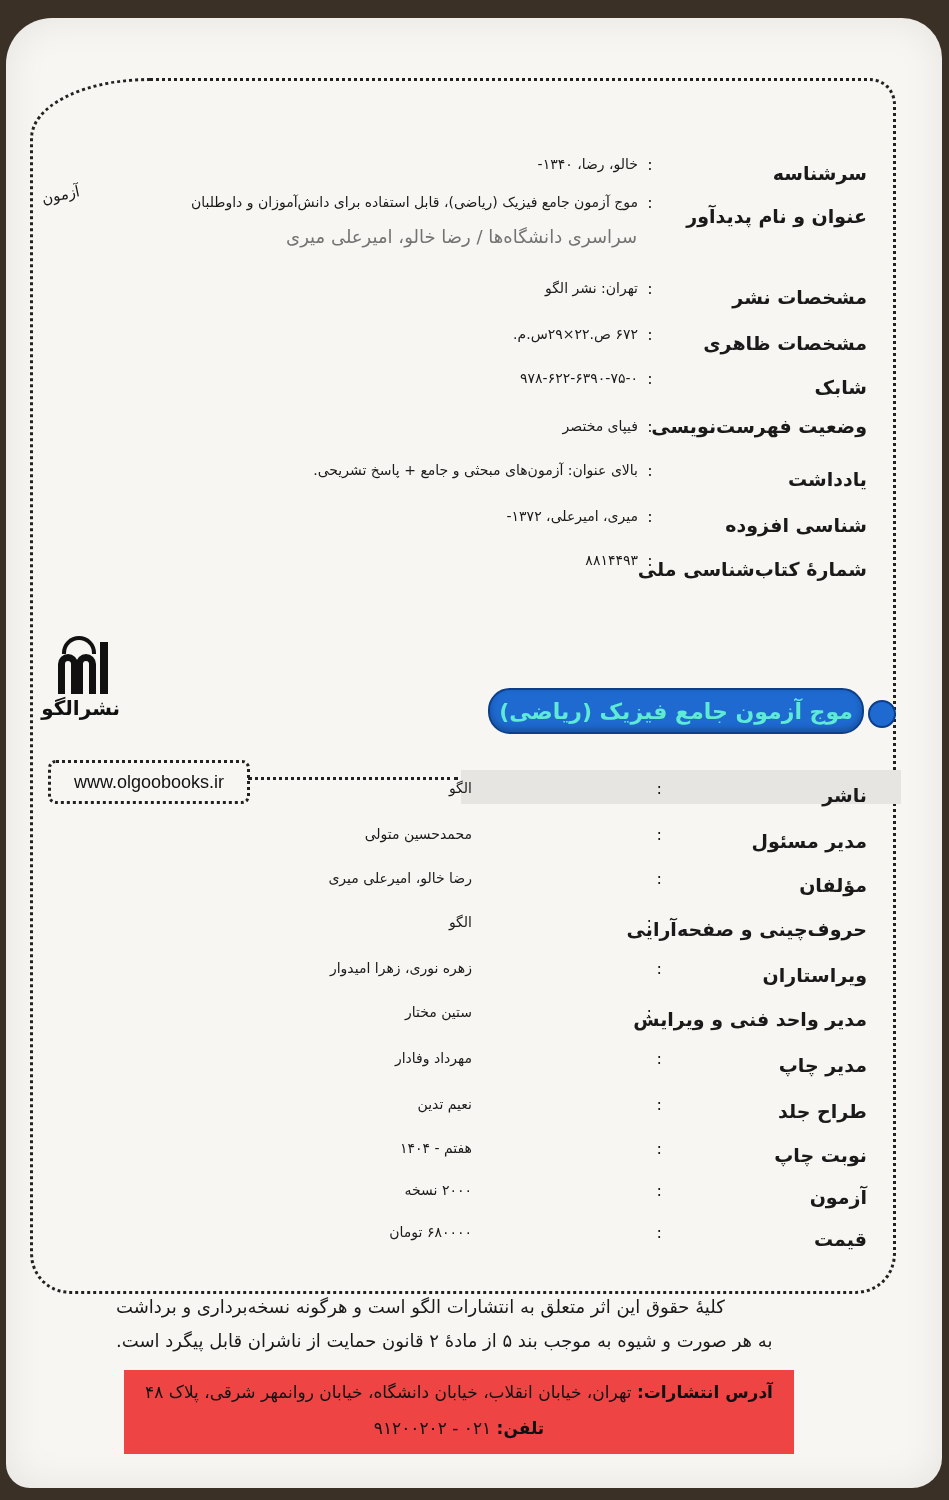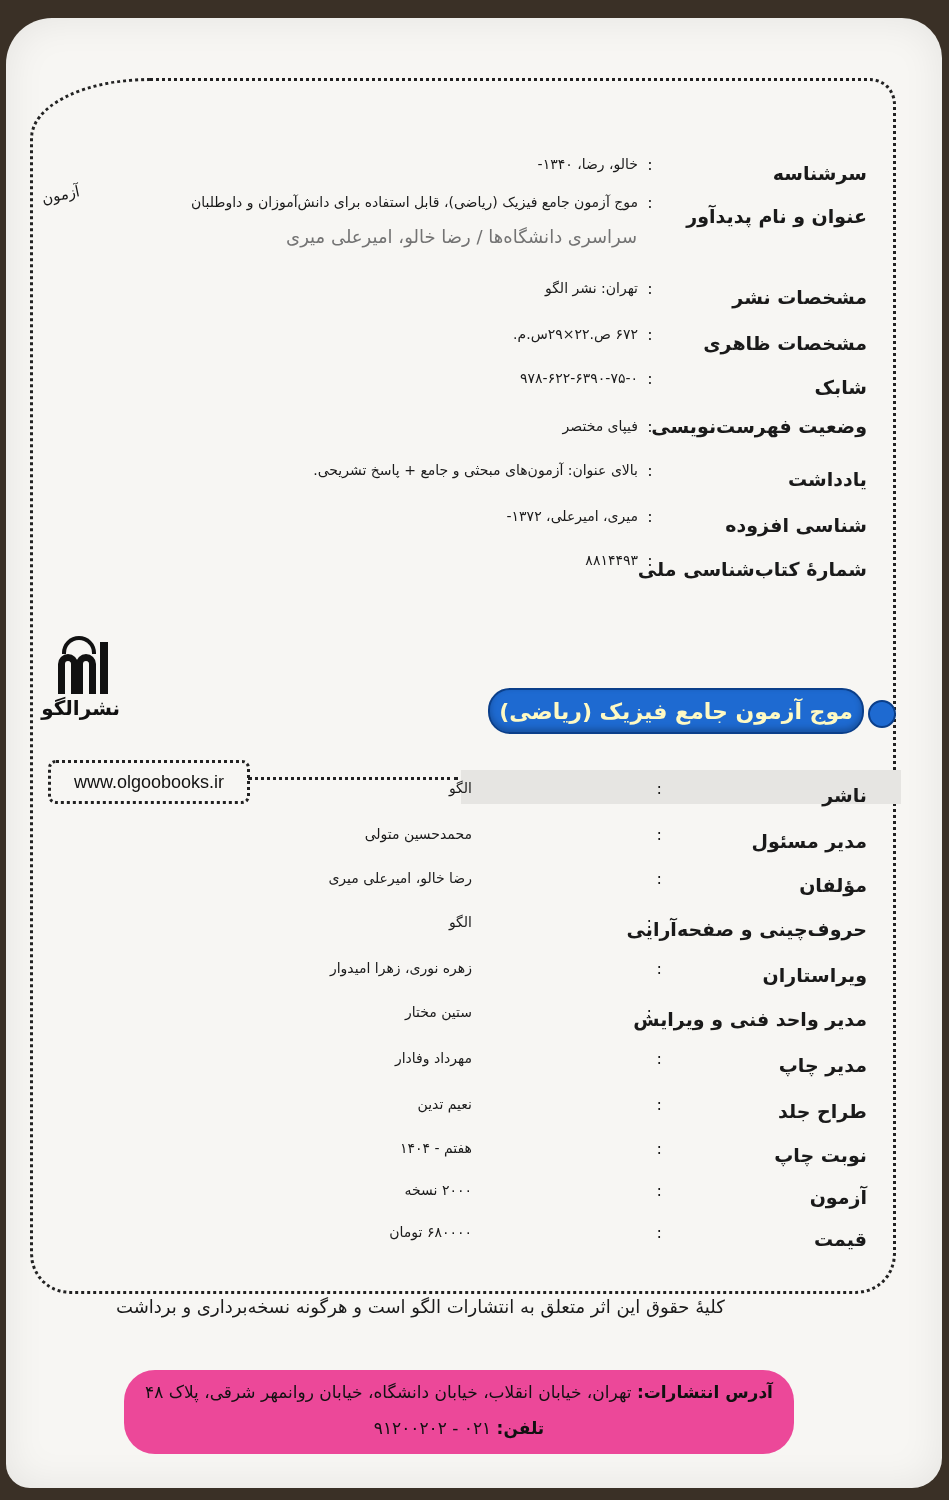--- a/index.html
+++ b/index.html
@@ -43,34 +43,34 @@
     position:absolute; left:42px; top:742px; width:196px; height:38px;
     border:3px dotted #222; border-radius:8px;
     display:flex; align-items:center; justify-content:center;
     font-size:18px; color:#111; font-family:"Liberation Sans", sans-serif;
   }
   .url-dots { position:absolute; left:242px; top:759px; width:210px; border-top:3px dotted #222; }
 
   .title-pill {
     position:absolute; left:482px; top:670px; width:372px; height:42px;
     background:#1e6ad1; border:2px solid #0b3f8a; border-radius:22px;
-    color:#fef9c3; font-weight:bold; font-size:22px; direction:rtl;
+    color:#5eead4; font-weight:bold; font-size:22px; direction:rtl;
     display:flex; align-items:center; justify-content:center;
     box-shadow: inset 0 -3px 6px rgba(0,0,0,0.25);
   }
   .bullet { position:absolute; left:862px; top:682px; width:24px; height:24px; border-radius:50%; background:#1e6ad1; border:2px solid #0b3f8a; }
   .shade { position:absolute; left:455px; top:752px; width:440px; height:34px; background:#e6e5e2; }
 
   .copyright {
     position:absolute; left:110px; top:1272px; width:710px; direction:rtl; text-align:left;
     font-size:18px; line-height:34px; color:#1a1a1a;
   }
   .addr-box {
     position:absolute; left:118px; top:1352px; width:670px; height:84px;
-    background:#ec4899; direction:rtl; text-align:center; color:#111;border-radius:31px;
+    background:#ef4444; direction:rtl; text-align:center; color:#111;
   }
   .addr-line { font-size:17px; line-height:36px; margin-top:4px; }
   .addr-line b, .tel-line b { font-weight:bold; }
   .tel-line { font-size:17px; line-height:36px; }
 </style>
 </head>
 <body>
 
 <div class="page">
   <div class="frame"></div>
@@ -192,20 +192,21 @@
     <span class="val">۲۰۰۰ نسخه</span>
   </div>
   <div class="row" style="top:1194px">
     <span class="lbl" style="margin-top:14px">قیمت</span>
     <span class="colon" style="width:190px;text-align:right">:</span>
     <span class="val">۶۸۰۰۰۰ تومان</span>
   </div>
 
   <div class="copyright">
     <div>کلیهٔ حقوق این اثر متعلق به انتشارات الگو است و هرگونه نسخه‌برداری و برداشت</div>
+    <div>به هر صورت و شیوه به موجب بند ۵ از مادهٔ ۲ قانون حمایت از ناشران قابل پیگرد است.</div>
   </div>
 
   <div class="addr-box">
     <div class="addr-line">
       <b>آدرس انتشارات:</b>
       <span>تهران، خیابان انقلاب، خیابان دانشگاه، خیابان روانمهر شرقی، پلاک ۴۸</span>
     </div>
     <div class="tel-line">
       <b>تلفن:</b>
       <span>۰۲۱ - ۹۱۲۰۰۲۰۲</span>

